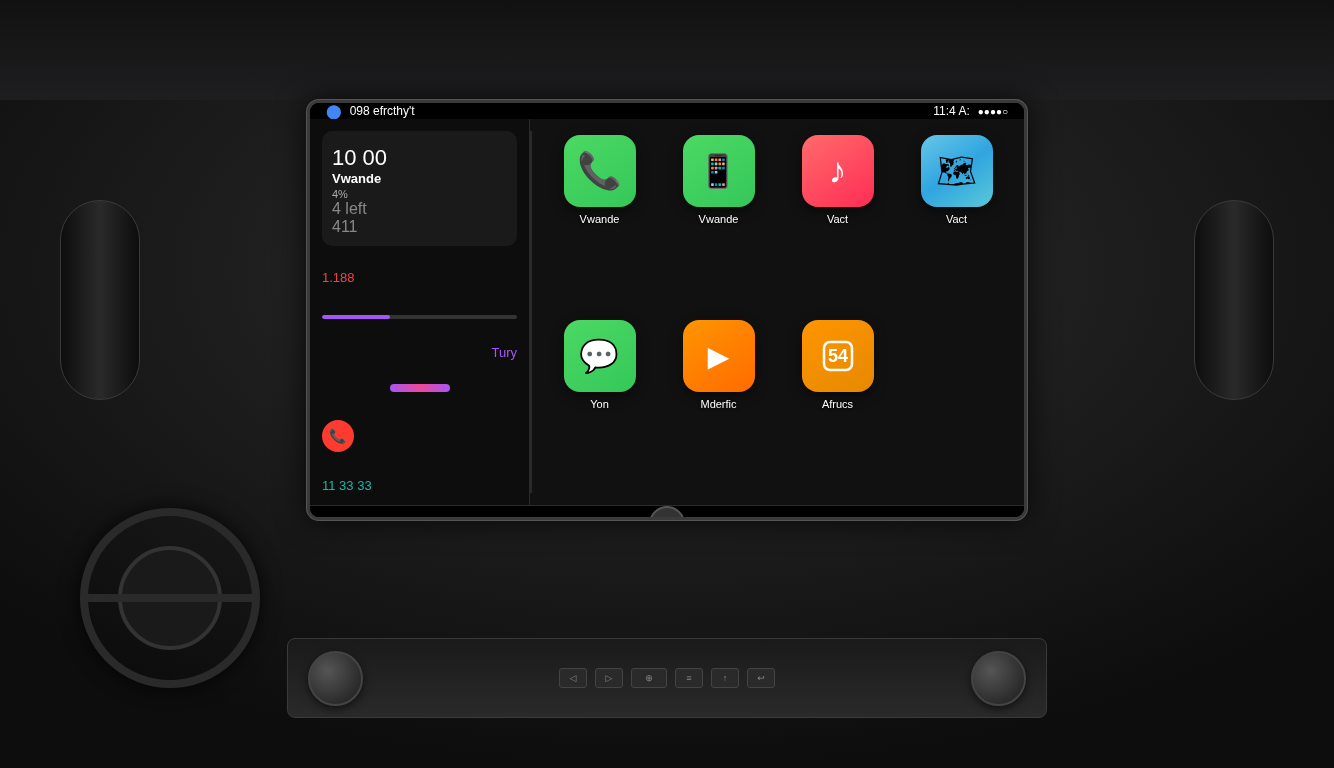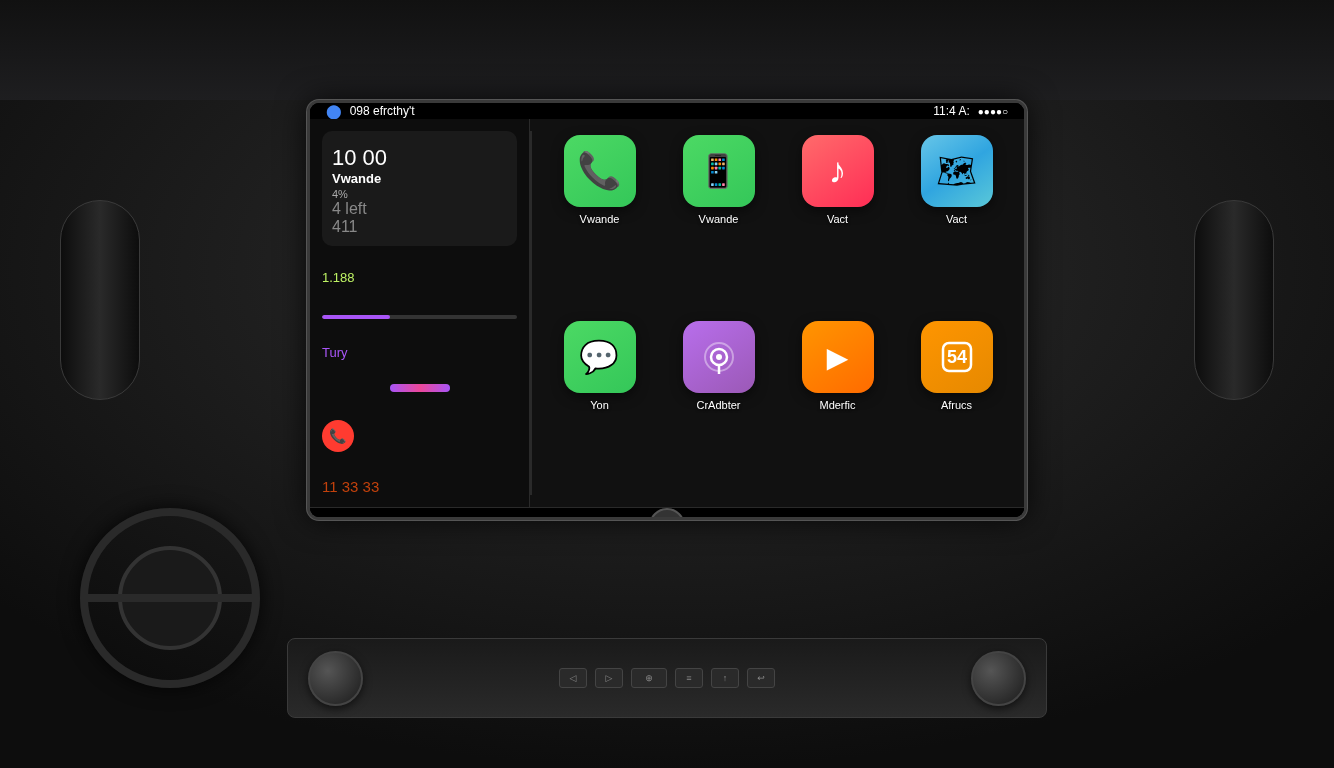--- a/index.html
+++ b/index.html
@@ -146,22 +146,22 @@
       display: flex;
       align-items: center;
       justify-content: center;
       color: #fff;
       font-size: 14px;
       cursor: pointer;
       margin-top: 4px;
     }
 
     .time-info {
-      color: #c2410c;
-      font-size: 15px;
+      color: #14b8a6;
+      font-size: 13px;
       margin-top: 6px;
     }
 
     
     .apps-grid {
       flex: 1;
       padding: 16px;
       display: grid;
       grid-template-columns: repeat(4, 1fr);
       grid-template-rows: repeat(2, 1fr);
@@ -404,27 +404,27 @@
         <div class="left-panel">
 
           <div class="now-playing-card">
             <div class="np-time">10 00</div>
             <div class="np-title">Vwande</div>
             <div class="np-battery">4%</div>
             <div class="np-signal">4 left</div>
             <div class="np-signal">411</div>
           </div>
 
-          <div style="color:#bef264;font-size:13px;padding:4px 0;">1.188</div>
+          <div style="color:#ef4444;font-size:13px;padding:4px 0;">1.188</div>
 
           <div class="progress-bar">
             <div class="progress-fill"></div>
           </div>
 
-          <div style="color:#a855f7;font-size:13px;">Tury</div>
+          <div style="color:#a855f7;font-size:13px;text-align:right;">Tury</div>
 
           <div class="siri-wave"></div>
 
           <div class="call-button">
             <span>📞</span>
           </div>
 
           <div class="time-info">11 33 33</div>
         </div>
 
@@ -460,31 +460,20 @@
             <span class="app-label">Vact</span>
           </div>
 
           <div class="app-icon">
             <div class="app-icon-img app-messages" style="font-size:32px;">
               💬
             </div>
             <span class="app-label">Yon</span>
           </div>
 
-          <div class="app-icon">
-            <div class="app-icon-img app-podcast" style="color:white; font-size:28px; font-weight:bold;">
-              <svg width="40" height="40" viewBox="0 0 40 40">
-                <circle cx="20" cy="20" r="8" fill="none" stroke="white" stroke-width="2.5"></circle>
-                <circle cx="20" cy="20" r="3" fill="white"></circle>
-                <path d="M20 28 L20 37" stroke="white" stroke-width="2.5"></path>
-                <circle cx="20" cy="20" r="14" fill="none" stroke="rgba(255,255,255,0.4)" stroke-width="2"></circle>
-              </svg>
-            </div>
-            <span class="app-label">CrAdbter</span>
-          </div>
 
           <div class="app-icon">
             <div class="app-icon-img app-tunein" style="color:white; font-size:28px;">
               ▶
             </div>
             <span class="app-label">Mderfic</span>
           </div>
 
           <div class="app-icon">
             <div class="app-icon-img app-overcast" style="color:white; font-size:22px; font-weight:bold;">

